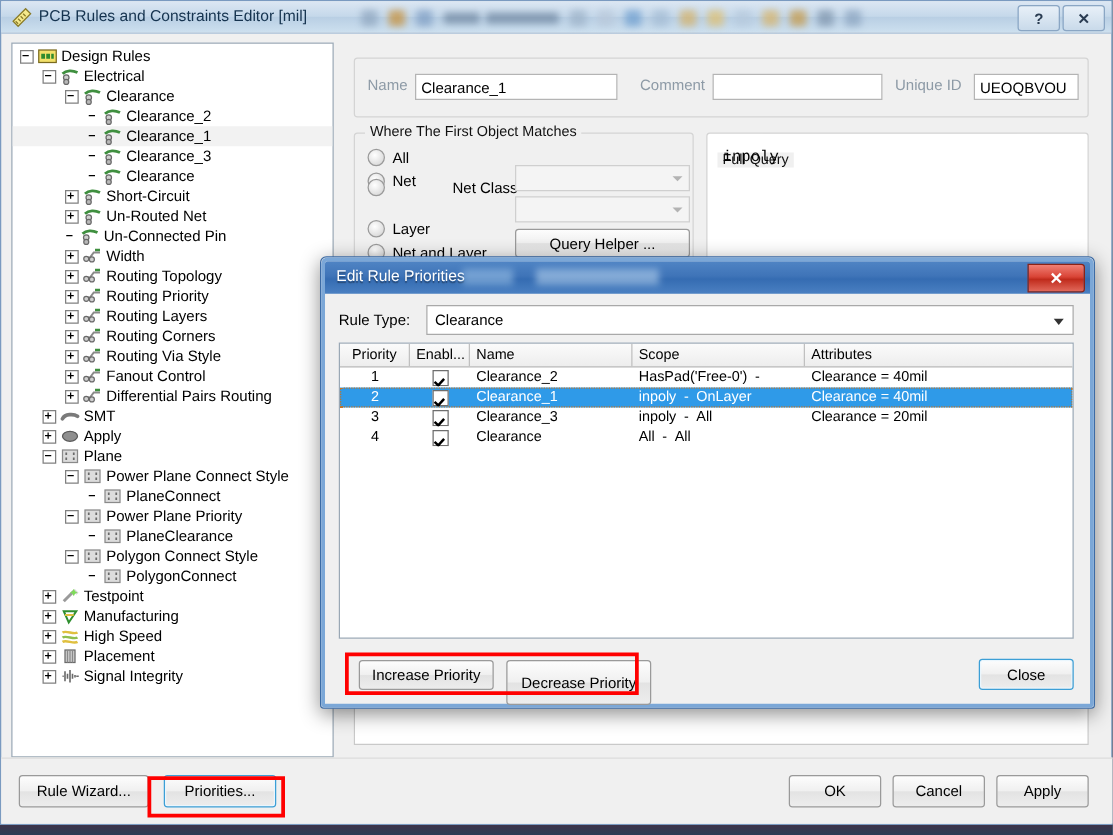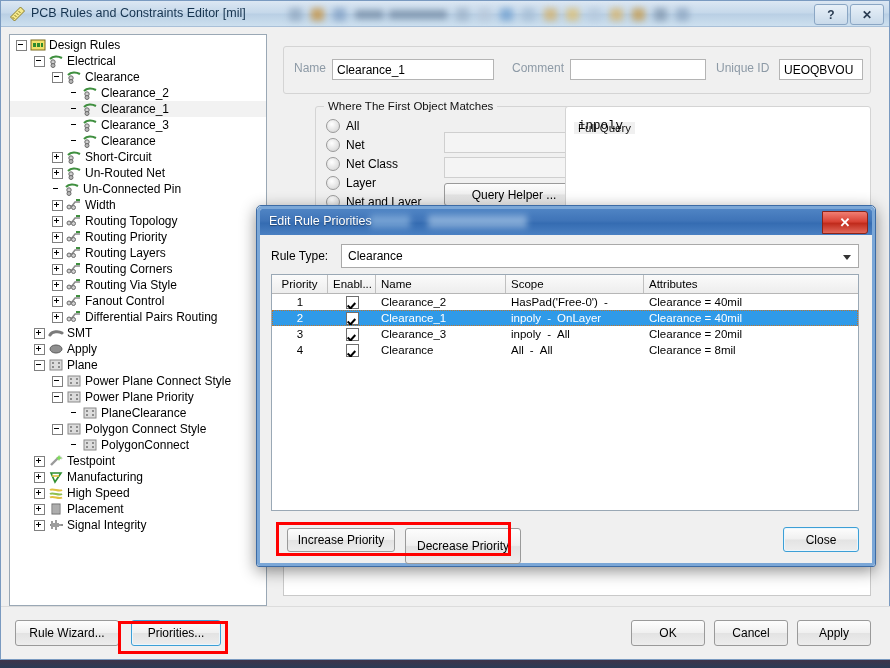--- a/index.html
+++ b/index.html
@@ -107,21 +107,21 @@
     background: #f0f0f0; padding: 0 4px; font-size: 11.5px; color: #111;
   }
   .namebar { left: 10px; top: 12px; width: 588px; height: 48px; }
   .fld-label { position: absolute; font-size: 12px; color: #8d9aa6; }
   .txtin {
     position: absolute; background: #fff; border: 1px solid #b4b4b4;
     box-sizing: border-box; font-size: 12px; color: #000;
     padding: 2px 4px; height: 21px; line-height: 16px;
   }
 
-  .match-grp { left: 10px; top: 72px; width: 272px; height: 132px; margin-left: 32px; }
+  .match-grp { left: 10px; top: 72px; width: 272px; height: 132px; }
   .fq-grp { left: 292px; top: 72px; width: 306px; height: 132px; background:#fff; }
   .fq-grp .grp-title { background: #f0f0f0; margin-top: 22px; }
   .fq-text {
     position: absolute; left: 12px; top: 12px;
     font-family: "Liberation Mono", monospace; font-size: 12.5px; color: #000;
   }
   .radio-row { position: absolute; left: 10px; display: flex; align-items: center; font-size: 12px; }
   .radio {
     width: 12px; height: 12px; border-radius: 50%;
     background: radial-gradient(circle at 40% 35%, #ffffff 0%, #e3e3e3 60%, #cfcfcf 100%);
@@ -536,20 +536,29 @@
           <div class="tnode">
             <span style="display: inline-block; flex: 0 0 auto; width: 42px; height: 1px;"></span>
             <span class="texp "></span>
             <svg viewBox="0 0 16 14" class="ticon">
               <rect x="2" y="2" width="12" height="10" fill="#dcdcdc" stroke="#8a8a8a"></rect>
               <path d="M5 4 L5 6 M11 4 L11 6 M5 8 L5 10 M11 8 L11 10" stroke="#6a6a6a" stroke-width="1.4"></path>
             </svg>
             <span class="tlabel">Power Plane Connect Style</span>
           </div>
           <div class="tnode">
+            <span style="display: inline-block; flex: 0 0 auto; width: 60px; height: 1px;"></span>
+            <span class="texp none"></span>
+            <svg viewBox="0 0 16 14" class="ticon">
+              <rect x="2" y="2" width="12" height="10" fill="#dcdcdc" stroke="#8a8a8a"></rect>
+              <path d="M5 4 L5 6 M11 4 L11 6 M5 8 L5 10 M11 8 L11 10" stroke="#6a6a6a" stroke-width="1.4"></path>
+            </svg>
+            <span class="tlabel">PlaneConnect</span>
+          </div>
+          <div class="tnode">
             <span style="display: inline-block; flex: 0 0 auto; width: 42px; height: 1px;"></span>
             <span class="texp "></span>
             <svg viewBox="0 0 16 14" class="ticon">
               <rect x="2" y="2" width="12" height="10" fill="#dcdcdc" stroke="#8a8a8a"></rect>
               <path d="M5 4 L5 6 M11 4 L11 6 M5 8 L5 10 M11 8 L11 10" stroke="#6a6a6a" stroke-width="1.4"></path>
             </svg>
             <span class="tlabel">Power Plane Priority</span>
           </div>
           <div class="tnode">
             <span style="display: inline-block; flex: 0 0 auto; width: 60px; height: 1px;"></span>
@@ -642,21 +651,21 @@
         <div class="grp-title">Where The First Object Matches</div>
 
         <div class="radio-row" style="top:12px;">
           <span class="radio"></span>
           <span>All</span>
         </div>
         <div class="radio-row" style="top:31px;">
           <span class="radio"></span>
           <span>Net</span>
         </div>
-        <div class="radio-row" style="top:50px;">
+        <div class="radio-row" style="top:36px;gap:48px;">
           <span class="radio"></span>
           <span>Net Class</span>
         </div>
         <div class="radio-row" style="top:69px;">
           <span class="radio"></span>
           <span>Layer</span>
         </div>
         <div class="radio-row" style="top:88px;">
           <span class="radio"></span>
           <span>Net and Layer</span>
@@ -746,21 +755,20 @@
               <div class="cell-scope"><span class="scope-b">inpoly</span><span class="scope-dash">-</span><span class="scope-b">All</span></div>
               <div class="cell-attr">Clearance = 20mil</div>
             </div>
             <div class="grid-row">
               <div class="cell-prio">4</div>
               <div class="cell-enab">
                 <span class="chk"></span>
               </div>
               <div class="cell-name">Clearance</div>
               <div class="cell-scope"><span class="scope-b">All</span><span class="scope-dash">-</span><span class="scope-b">All</span></div>
-              <div class="cell-attr">Clearance = 8mil</div>
             </div>
           </div>
       </div>
 
       <div class="btn dlg-btn-inc">
           <span>Increase Priority</span>
         </div>
       <div class="btn dlg-btn-dec">
           <span>Decrease Priority</span>
         </div>

